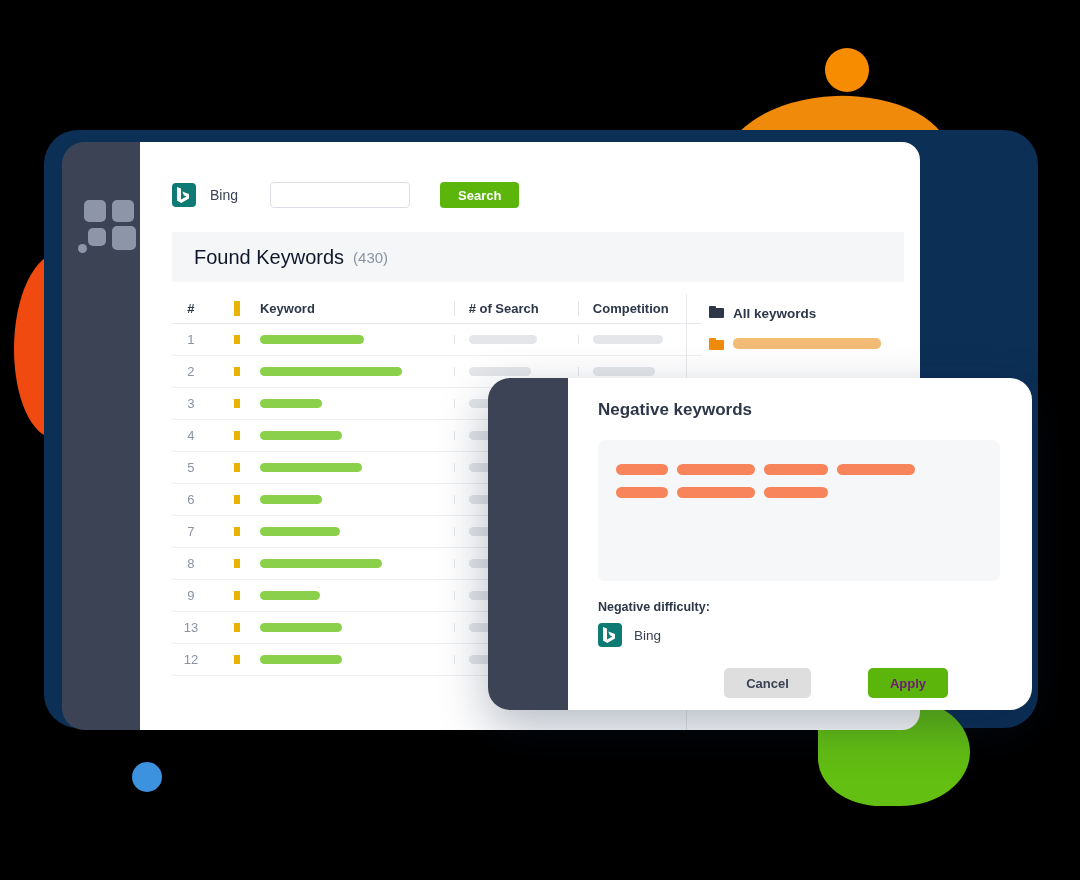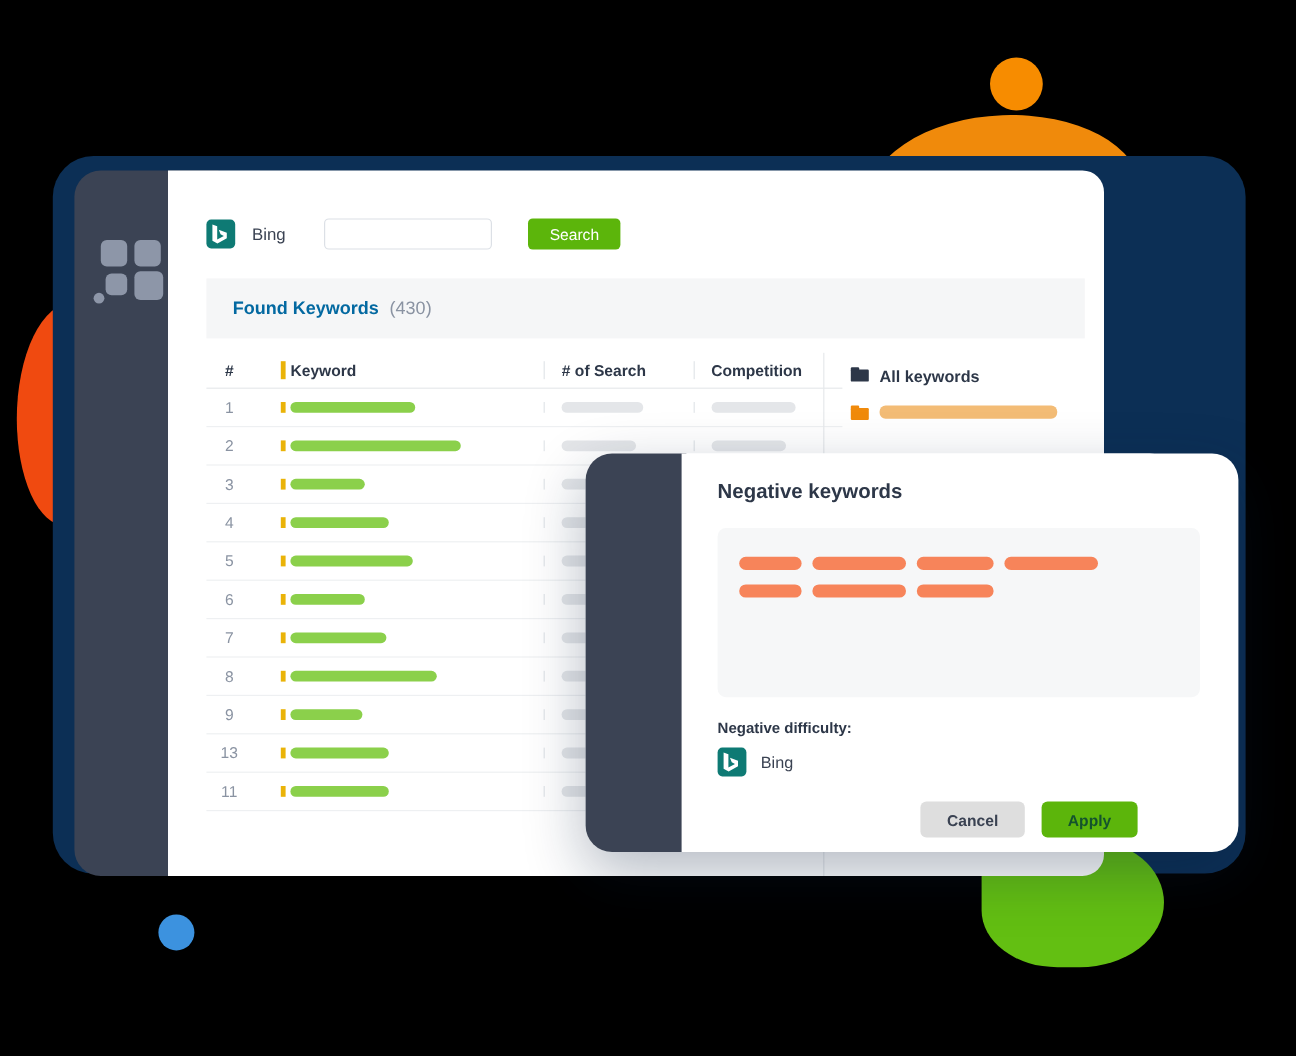--- a/index.html
+++ b/index.html
@@ -88,41 +88,41 @@
   .bing-label { font-size: 14px; color: #3A4252; }
   .search-input {
     width: 140px; height: 26px; margin-left: 18px;
     border: 1px solid #DCE0E6; border-radius: 4px;
     background: #fff; font-size: 12px; padding: 0 8px;
     font-family: "Liberation Sans", sans-serif; color: #3A4252;
   }
   .search-btn {
     margin-left: 16px; height: 26px; padding: 0 18px;
     background: #5CB50B; color: #fff; border: 0; border-radius: 4px;
-    font-size: 13px; font-weight: normal; cursor: pointer;
+    font-size: 13px; font-weight: bold; cursor: pointer;
     font-family: "Liberation Sans", sans-serif;
   }
 
   
   .banner {
     position: absolute; left: 32px; top: 90px;
     width: 732px; height: 50px;
     background: #F5F6F7;
     display: flex; align-items: center; padding-left: 22px; gap: 9px;
   }
-  .banner-title { font-size: 15px; font-weight: bold; color: #0369a1; }
+  .banner-title { font-size: 20px; font-weight: normal; color: #0f172a; }
   .banner-count { font-size: 15px; color: #8A93A2; }
 
   
   .table { position: absolute; left: 32px; top: 152px; width: 530px; }
   .thead { display: flex; height: 30px; align-items: center;
            border-bottom: 1px solid #E7E9EC; }
   .th { font-size: 13px; font-weight: bold; color: #2D3748; }
   .c-num { width: 40px; text-align: center; }
-  .c-kw  { width: 230px; padding-left: 4px; border-left: 4px solid #eab308; margin-left: 24px; }
+  .c-kw  { width: 230px; padding-left: 20px; border-left: 6px solid #eab308; margin-left: 24px; }
   .c-sr  { width: 130px; padding-left: 14px; border-left: 1px solid #E2E5E9; }
   .c-cp  { width: 130px; padding-left: 14px; border-left: 1px solid #E2E5E9; }
   .trow { display: flex; height: 32px; align-items: center;
           border-bottom: 1px solid #EEF0F2; }
   .rownum { width: 40px; text-align: center; font-size: 13px; color: #8A93A2; }
   .cellbar { height: 9px; border-radius: 5px; }
   .bar-green { background: #8BD04B; }
   .bar-gray  { background: #E4E6E9; }
 
   
@@ -174,23 +174,24 @@
     display: flex; align-items: center; gap: 12px;
   }
   .kd-engine .bing-label { font-size: 13.5px; }
   .modal-actions {
     position: absolute; right: 32px; top: 290px; display: flex; gap: 14px;
   }
   .btn {
     height: 30px; padding: 0 22px; border: 0; border-radius: 5px;
     font-size: 13px; font-weight: bold; cursor: pointer;
     font-family: "Liberation Sans", sans-serif;
+    margin-left: 43px;
   }
   .btn-cancel { background: #DEDEDE; color: #3A4252; }
-  .btn-apply  { background: #5CB50B; color: #14532d; }
+  .btn-apply  { background: #5CB50B; color: #701a75; }
 </style>
 </head>
 <body>
 
 <div id="stage">
 
   <div class="blob blob-orange-dot"></div>
   <div class="blob blob-orange-top"></div>
   <div class="blob blob-red-left"></div>
 
@@ -349,21 +350,21 @@
               <div class="cellbar bar-green" style="width: 82px;"></div>
             </div>
             <div class="c-sr">
               <div class="cellbar bar-gray" style="width: 62px;"></div>
             </div>
             <div class="c-cp">
               <div class="cellbar bar-gray" style="width: 60px;"></div>
             </div>
           </div>
           <div class="trow">
-            <div class="rownum">11</div>
+            <div class="rownum">12</div>
             <div class="c-kw">
               <div class="cellbar bar-green" style="width: 82px;"></div>
             </div>
             <div class="c-sr">
               <div class="cellbar bar-gray" style="width: 58px;"></div>
             </div>
             <div class="c-cp">
               <div class="cellbar bar-gray" style="width: 58px;"></div>
             </div>
           </div>

